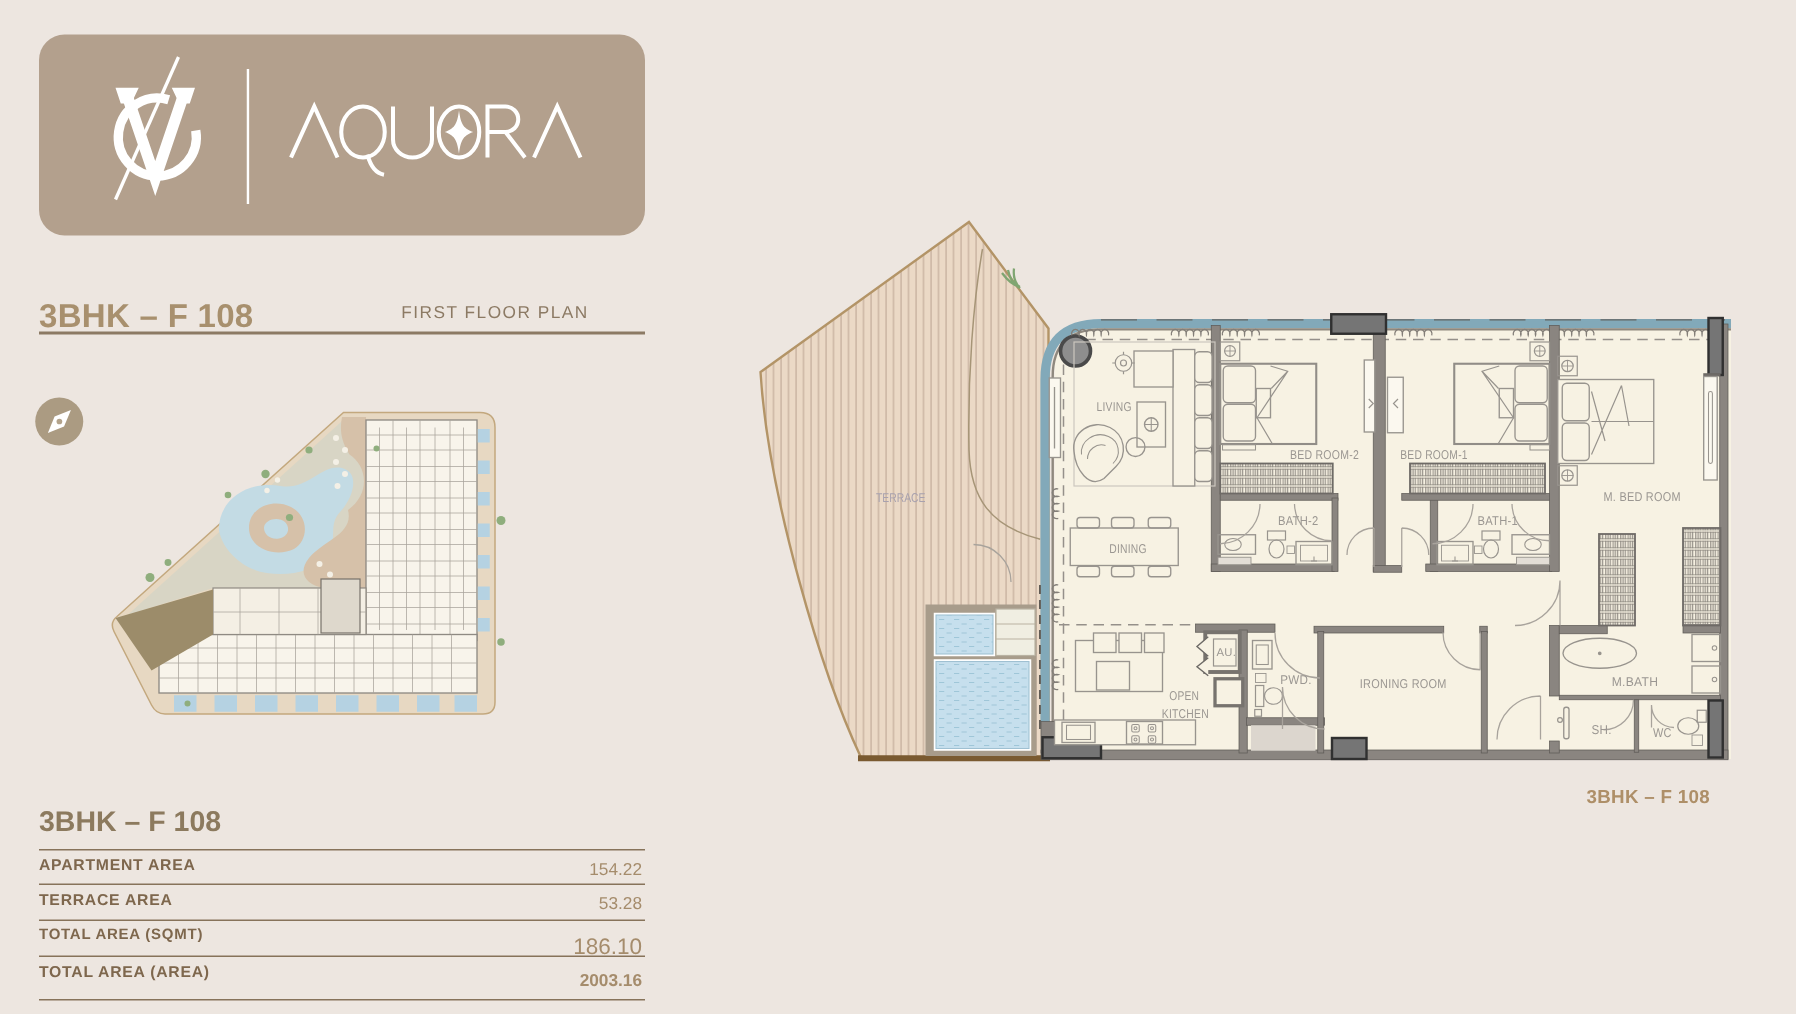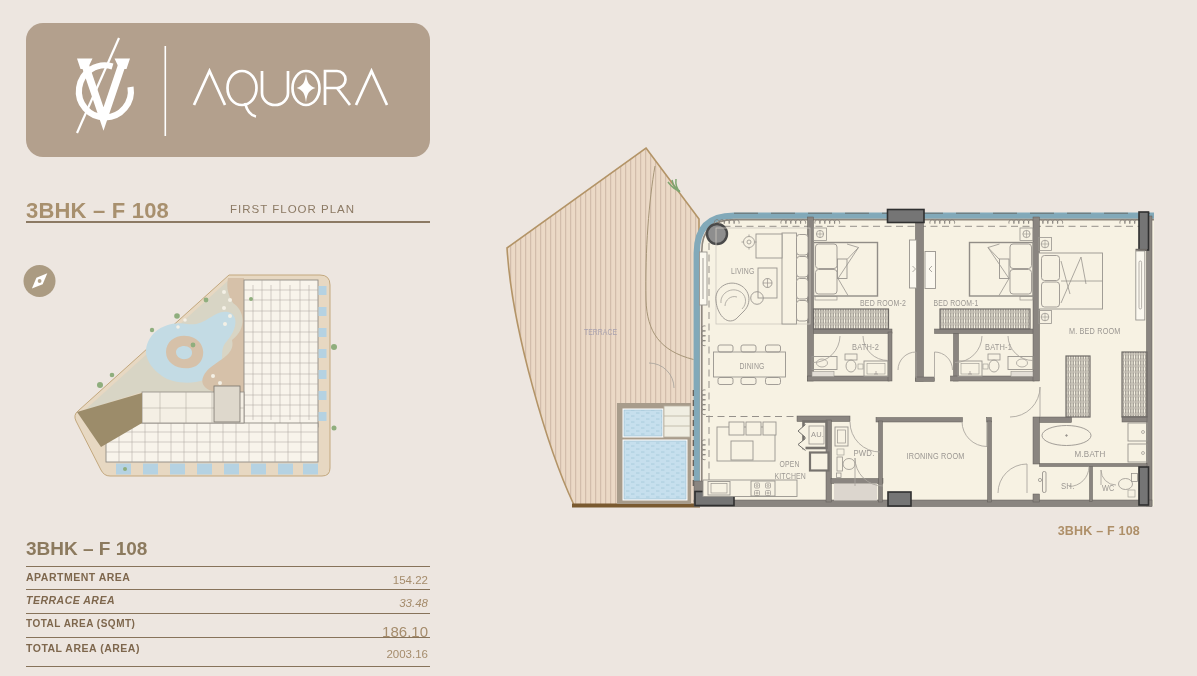--- a/index.html
+++ b/index.html
@@ -29,46 +29,46 @@
     <path d="M 236 48 L 236 70 A 13 12 0 0 0 262 70 L 262 48"></path>
     <ellipse cx="280" cy="65" rx="13.5" ry="17"></ellipse>
     <path d="M 299 82 L 299 48 L 311 48 A 8.5 8.5 0 0 1 311 65 L 299 65 M 311 65 L 324 82"></path>
     <path d="M 330 82 L 345.5 48 L 361 82"></path>
   </g>
   <path d="M 280 50.5 C 281.2 60.5 283.5 62.8 289.5 65 C 283.5 67.2 281.2 69.5 280 79.5 C 278.8 69.5 276.5 67.2 270.5 65 C 276.5 62.8 278.8 60.5 280 50.5 Z" fill="#FFFFFF" stroke="none"></path>
 </svg>
 
 <div class="abs" style="left:26px;top:198px;font-size:22px;font-weight:bold;color:#A8906E;letter-spacing:0.2px;">3BHK – F 108</div>
 
-<div class="abs" style="left:230px;top:203px;width:200px;text-align:left;font-size:11.5px;color:#8C7A64;letter-spacing:1px;">FIRST FLOOR PLAN</div>
+<div class="abs" style="left:230px;top:203px;width:200px;text-align:center;font-size:11.5px;color:#8C7A64;letter-spacing:1px;">FIRST FLOOR PLAN</div>
 
 <div class="abs" style="left:26px;top:221px;width:404px;height:1.5px;background:#8C7A64;"></div>
 
 <div class="abs" style="left:26px;top:538px;font-size:19px;font-weight:bold;color:#8C7A5E;letter-spacing:0px;">3BHK – F 108</div>
 
 <div class="abs" style="left:26px;top:566px;width:404px;">
 
   <div style="border-top:1.2px solid #87735A;height:22px;position:relative;">
     <span style="position:absolute;left:0;top:4px;font-size:10.5px;font-weight:bold;color:#7E674D;letter-spacing:0.5px;">APARTMENT AREA</span>
     <span style="position:absolute;right:2px;top:7px;font-size:11.5px;color:#A58C6C;">154.22</span>
   </div>
 
-  <div style="border-top:1.2px solid #87735A;height:22.5px;position:relative;font-style:italic;">
+  <div style="border-top:1.2px solid #87735A;height:22.5px;position:relative;">
     <span style="position:absolute;left:0;top:4px;font-size:10.5px;font-weight:bold;color:#7E674D;letter-spacing:0.5px;">TERRACE AREA</span>
-    <span style="position:absolute;right:2px;top:7px;font-size:11.5px;color:#A58C6C;">33.48</span>
+    <span style="position:absolute;right:2px;top:7px;font-size:11.5px;color:#A58C6C;">53.28</span>
   </div>
 
   <div style="border-top:1.2px solid #87735A;height:23px;position:relative;">
     <span style="position:absolute;left:0;top:4px;font-size:10px;font-weight:bold;color:#7E674D;letter-spacing:0.5px;">TOTAL AREA (SQMT)</span>
     <span style="position:absolute;right:2px;top:9px;font-size:15px;color:#A58C6C;">186.10</span>
   </div>
 
   <div style="border-top:1.2px solid #87735A;height:28.5px;position:relative;border-bottom:1.2px solid #87735A;">
     <span style="position:absolute;left:0;top:4px;font-size:10.5px;font-weight:bold;color:#7E674D;letter-spacing:0.5px;">TOTAL AREA (AREA)</span>
-    <span style="position:absolute;right:2px;top:10px;font-size:11.5px;color:#A58C6C;">2003.16</span>
+    <span style="position:absolute;right:2px;top:10px;font-size:11.5px;color:#A58C6C;font-weight:bold;">2003.16</span>
   </div>
 </div>
 
 <div class="abs" style="left:940px;top:524px;width:200px;text-align:right;font-size:12.5px;font-weight:bold;color:#AE8F68;letter-spacing:0.2px;">3BHK – F 108</div>
 
 <svg class="abs" style="left:0;top:0;font-family:'Liberation Sans',sans-serif;" width="1197" height="676" viewBox="0 0 1197 676">
 <defs>
   <pattern id="stripes" width="5" height="12" patternUnits="userSpaceOnUse">
     <rect width="5" height="12" fill="#EBD9C6"></rect>
     <line x1="0.7" y1="0" x2="0.7" y2="12" stroke="#C8B2A0" stroke-width="0.9"></line>

